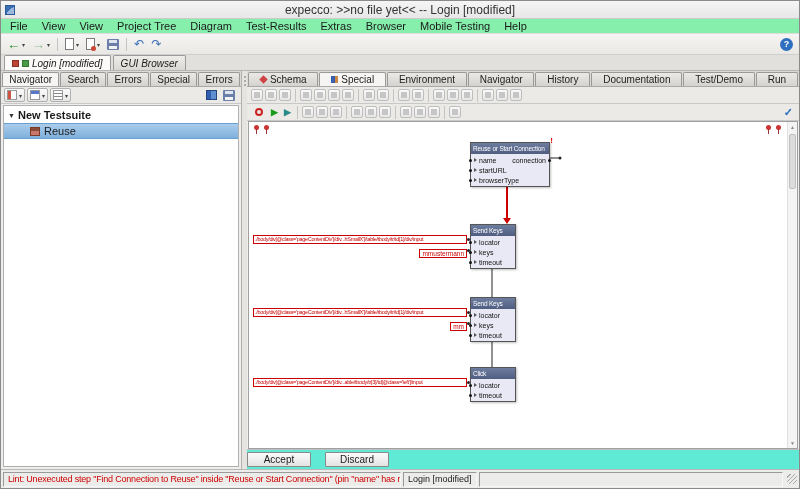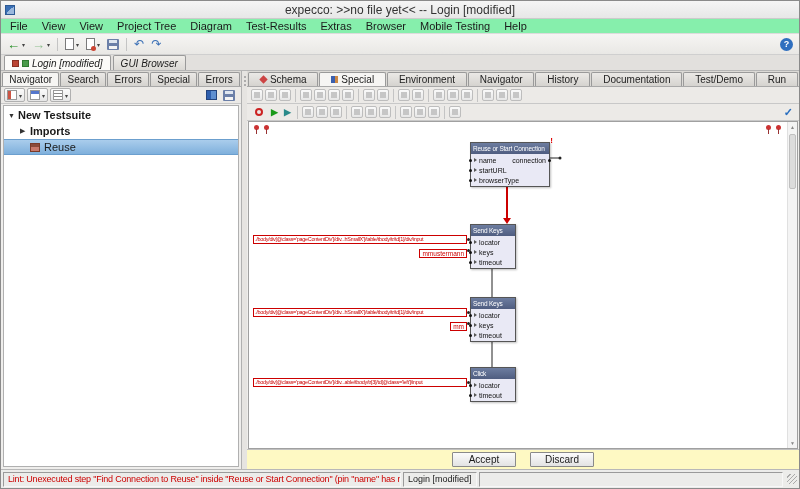--- a/index.html
+++ b/index.html
@@ -115,21 +115,21 @@
   .vlabel.val { text-align:right; }
   .vlabel.val .vtext { display:inline-block; border:1px solid #cc0000; color:#cc0000; background:#fff;
                        font-size:6.5px; line-height:7px; padding:0 2px; }
 
   .vscroll { position:absolute; top:0; right:0; bottom:0; width:10px; background:#f4f4f4; border-left:1px solid #e0e0e0; }
   .sb-btn { height:10px; display:flex; align-items:center; justify-content:center; font-size:5px; color:#888; }
   .sb-btn.down { position:absolute; bottom:0; left:0; right:0; }
   .sb-thumb { position:absolute; top:12px; left:1px; right:1px; height:55px; background:#dcdcdc; border:1px solid #c0c0c0; border-radius:2px; }
 
   
-  .acceptbar { height:20px; background:#fef9c3; border-top:1px solid #c0c0c0; display:flex; align-items:center; justify-content:center; gap:14px; }
+  .acceptbar { height:20px; background:#5eead4; border-top:1px solid #c0c0c0; display:flex; align-items:center; justify-content:flex-start; gap:14px; }
   .abtn { min-width:64px; height:15px; font-size:10px; display:flex; align-items:center; justify-content:center;
           border:1px solid #8a8a8a; background:linear-gradient(#fbfbfb,#e3e3e3); border-radius:1px; }
 
   
   .statusbar { position:absolute; left:0; right:0; bottom:0; height:19px; background:#ececea; border-top:1px solid #b8b8b8;
                display:flex; align-items:center; padding:1px 2px; gap:2px; }
   .scell { height:15px; border:1px solid; border-color:#9a9a9a #f7f7f7 #f7f7f7 #9a9a9a; display:flex; align-items:center;
            padding:0 4px; font-size:9px; white-space:nowrap; overflow:hidden; }
   .scell.lint { width:398px; color:#cc0000; letter-spacing:-.2px; }
   .scell.doc { width:74px; }
@@ -234,24 +234,20 @@
         </span>
         <span class="tbtn">
           <span class="ico-save"></span>
         </span>
       </div>
       <div class="tree">
         <div class="tree-row">
           <span class="tw">▼</span>
           <b>New Testsuite</b>
         </div>
-        <div class="tree-row lvl1">
-          <span class="tw">▶</span>
-          <b>Imports</b>
-        </div>
         <div class="tree-row lvl1 selected">
           <span class="tw"></span>
           <span class="ico-step"></span>
           <span>Reuse</span>
         </div>
       </div>
     </div>
 
     <div class="splitter">
         <i></i>

